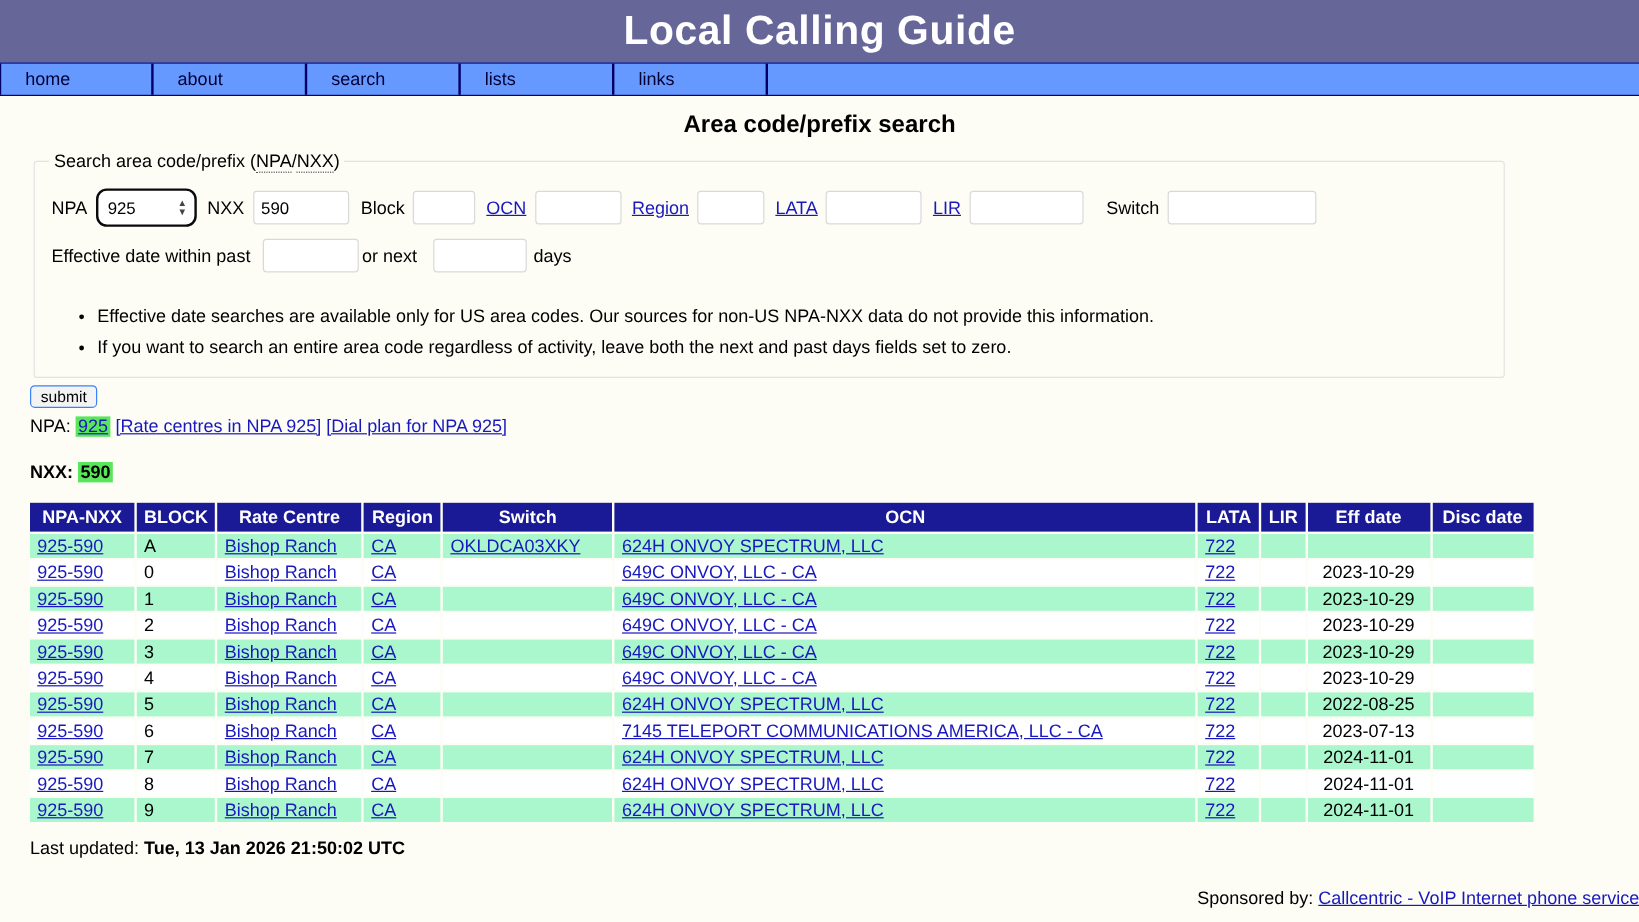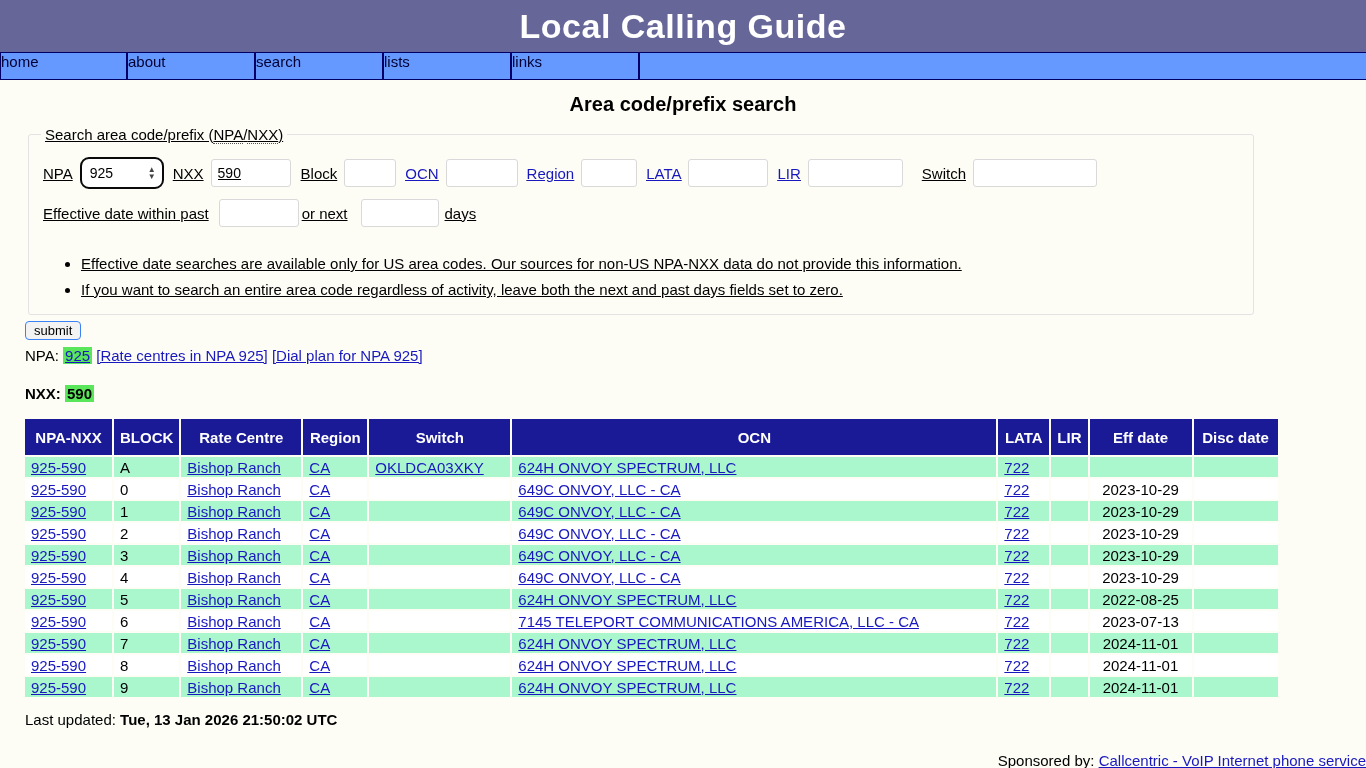--- a/index.html
+++ b/index.html
@@ -15,29 +15,29 @@
     font-family:"Liberation Sans",sans-serif;color:#000;font-size:15px;
   }
   a{color:var(--link,#1818BE);text-decoration:underline;}
 
   
   .title-bar{background:var(--title-bar-bg,#666699);height:52px;display:flex;align-items:center;justify-content:center;}
   .title-bar h1{margin:0;color:#fff;font-size:34px;font-weight:bold;letter-spacing:.5px;}
 
   
   .nav{background:var(--nav-bg,#6699FF);height:28px;display:flex;border-top:1px solid var(--nav-border);border-bottom:1px solid var(--nav-border);}
-  .nav-item{width:128px;border-right:2px solid var(--nav-border);display:flex;padding-left:0;color:#000033;cursor:pointer;}
+  .nav-item{width:128px;border-right:2px solid var(--nav-border);display:flex;align-items:center;padding-left:20px;color:#000033;cursor:pointer;}
   .nav-item:first-child{border-left:1px solid var(--nav-border);}
   .nav-fill{flex:1;}
 
   
   .page-heading{text-align:center;font-size:20px;font-weight:bold;margin:13px 0 10px 0;}
 
   
-  fieldset.search{margin:4px 0 0 28px;width:1226px;border:1px solid #e3e3e3;border-radius:3px;padding:6px 12px 4px 12px;text-decoration:underline;}
+  fieldset.search{margin:4px 0 0 28px;width:1226px;border:1px solid #e3e3e3;border-radius:3px;padding:6px 12px 4px 12px;}
   legend{font-size:15px;padding:0 4px;}
   .abbr{border-bottom:1px dotted #555;}
   .form-row{display:flex;align-items:center;margin:8px 0 0 2px;height:32px;}
   .form-row label, .form-row .lbl{margin-right:7px;}
   .form-row .gap{margin-left:10px;}
   input.txt{height:28px;border:1px solid #d9d9d9;border-radius:3px;background:#fff;padding:2px 6px;font-size:14px;font-family:"Liberation Sans",sans-serif;}
   .npa-wrap{position:relative;display:inline-block;margin-right:9px;}
   input.npa{width:84px;height:32px;border:2px solid #0a0a0a;border-radius:9px;padding:2px 24px 2px 8px;font-size:14px;font-family:"Liberation Sans",sans-serif;background:#fff;}
   .spinner{position:absolute;right:8px;top:50%;transform:translateY(-50%);display:flex;flex-direction:column;align-items:center;color:#444;font-size:8px;line-height:7px;cursor:pointer;}
   .w-nxx{width:80px;margin-right:10px;}
@@ -53,21 +53,21 @@
   ul.notes li{margin-bottom:9px;}
 
   
   .submit-btn{margin:6px 0 0 25px;font-size:13px;font-family:"Liberation Sans",sans-serif;height:19px;padding:0 8px;background:#f3f3f3;border:1px solid #3b82f6;border-radius:4px;color:#000;cursor:pointer;}
   .npa-line{margin:7px 0 0 25px;}
   .nxx-line{margin:21px 0 0 25px;font-weight:bold;}
   .hl{background:var(--highlight-green,#5AE65A);padding:0 2px;}
 
   
   table.results{border-collapse:separate;border-spacing:2px;margin:15px 0 0 23px;font-size:15px;}
-  table.results th{background:var(--table-header-bg,#1A1A96);color:#fff;font-weight:bold;text-align:center;padding:1px 6px;height:36px;}
+  table.results th{background:var(--table-header-bg,#1A1A96);color:#fff;font-weight:bold;text-align:center;padding:1px 6px;height:24px;}
   table.results td{padding:1px 6px;height:20px;white-space:nowrap;}
   tr.row-green td{background:var(--row-alt-bg,#AAF7CD);}
   tr.row-white td{background:#FFFFFF;}
   .col-npa_nxx{width:87px;} .col-block{width:65px;} .col-rate_centre{width:120px;margin-left:28px;}
   .col-region{width:64px;} .col-switch{width:141px;} .col-ocn{width:484px;}
   .col-lata{width:51px;} .col-lir{width:32px;} .col-eff_date{width:102px;text-align:center;}
   .col-disc_date{width:84px;}
 
   
   .last-updated{margin:12px 0 0 25px;}

